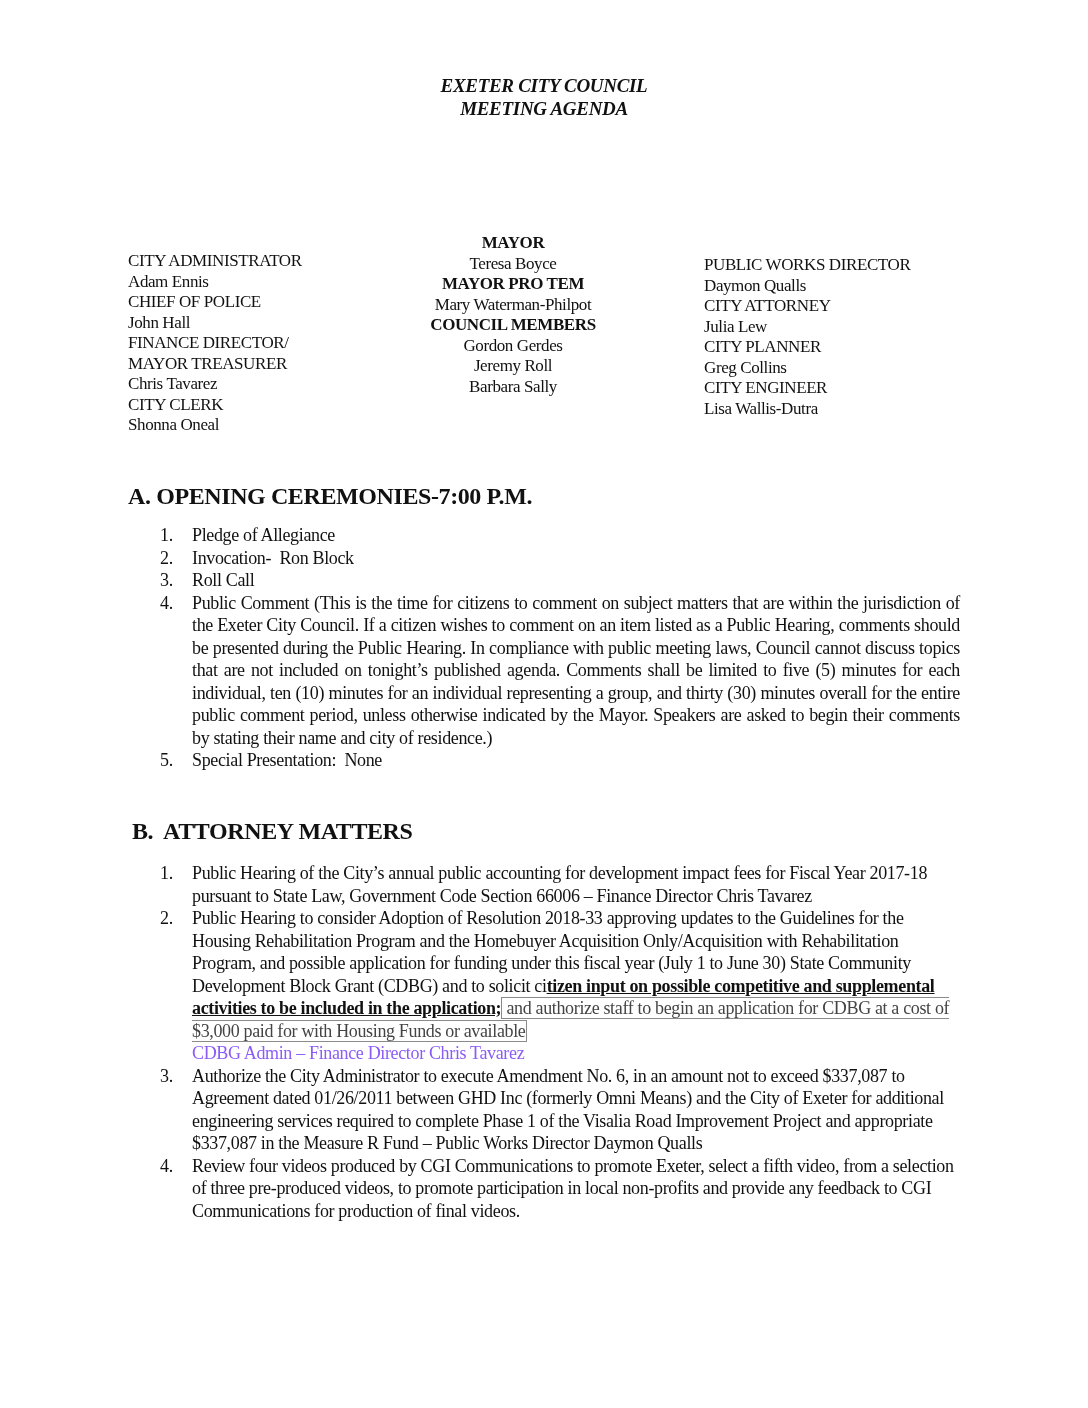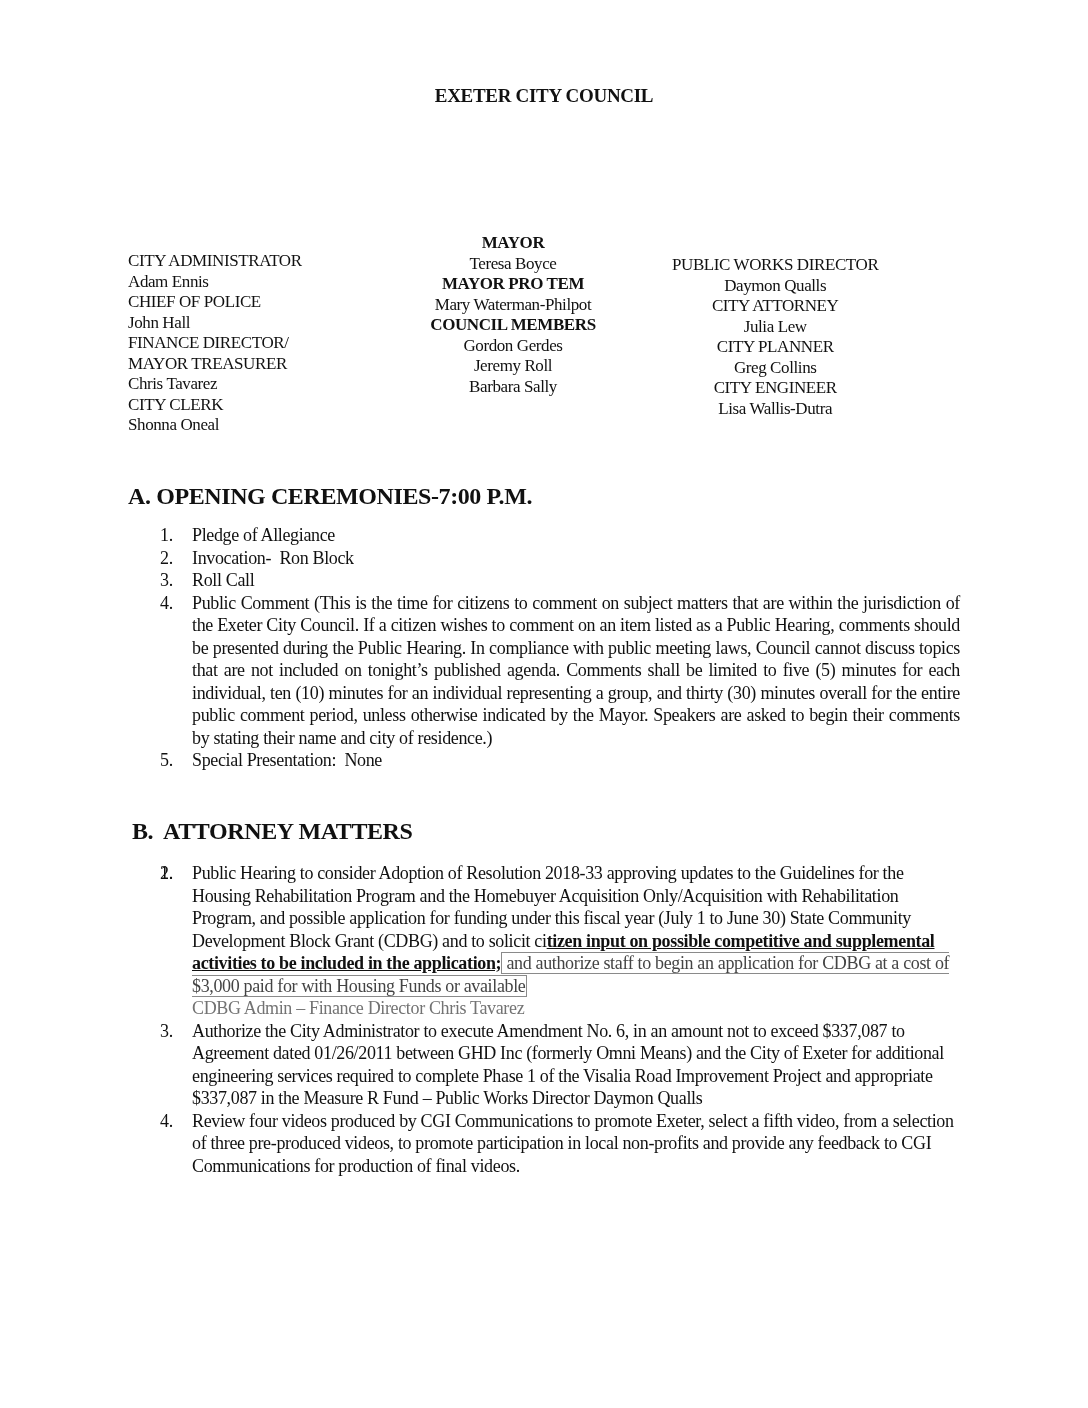--- a/index.html
+++ b/index.html
@@ -2,29 +2,29 @@
 <html><head>
 <meta charset="utf-8">
 <style>
   html, body { margin: 0; padding: 0; background: #ffffff; }
   body {
     width: 1088px; height: 1408px; position: relative; overflow: hidden;
     font-family: "Liberation Serif", "DejaVu Serif", serif;
     color: #111111;
   }
   .page { position: absolute; left: 0; top: 0; width: 1088px; height: 1408px; }
-  .title-block { position: absolute; left: 0; top: 84px; width: 1088px; text-align: center; }
+  .title-block { position: absolute; left: 0; top: 74px; width: 1088px; text-align: center; font-style: italic; }
   .title-line { font-weight: bold; font-size: 19px; line-height: 23px; letter-spacing: -0.3px; }
   .date-block { position: absolute; left: 0; top: 143px; width: 1088px; text-align: center; }
 
   .staff { position: absolute; top: 233px; left: 128px; width: 840px; height: 210px; }
   .col { position: absolute; top: 0; font-size: 17px; line-height: 20.5px; letter-spacing: -0.4px; }
   .col-left { left: 0; top: 18px; }
   .col-mid { left: 260px; width: 250px; text-align: center; }
-  .col-right { left: 544px; top: 22px; text-align: center; }
+  .col-right { left: 576px; top: 22px; }
   .bold { font-weight: bold; }
 
   .section-head { position: absolute; font-weight: bold; font-size: 24px; letter-spacing: -0.4px; }
   .sec-a { left: 128px; top: 483px; }
   .sec-b { left: 132px; top: 818px; }
 
   ol.items { position: absolute; margin: 0; padding: 0; list-style: none; font-size: 18px; line-height: 22.5px; letter-spacing: -0.35px; }
   ol.items li { position: relative; padding-left: 32px; }
   ol.items li .num { position: absolute; left: 0; top: 0; }
   .list-a { left: 160px; top: 524px; width: 800px; }
@@ -39,20 +39,21 @@
   }
   .anno-line { border-bottom: 1px solid #8a8a8a; }
 </style>
 </head>
 <body>
 
 <div class="page">
 
   <div class="title-block">
     <div class="title-line">EXETER CITY COUNCIL</div>
+    <div class="title-line">MEETING AGENDA</div>
   </div>
 
 
   <div class="staff">
     <div class="col col-left">
       <div>CITY ADMINISTRATOR</div>
       <div>Adam Ennis</div>
       <div>CHIEF OF POLICE</div>
       <div>John Hall</div>
       <div>FINANCE DIRECTOR/</div>
@@ -106,25 +107,26 @@
       <span class="num">5.</span>
       <span style="white-space:pre">Special Presentation:  None</span>
     </li>
   </ol>
 
   <div class="section-head sec-b" style="white-space:pre">B.  ATTORNEY MATTERS</div>
 
   <ol class="items list-b">
     <li>
       <span class="num">1.</span>
+      <span>Public Hearing of the City’s annual public accounting for development impact fees for Fiscal Year 2017-18 pursuant to State Law, Government Code Section 66006 – Finance Director Chris Tavarez</span>
     </li>
     <li>
       <span class="num">2.</span>
       <span>Public Hearing to consider Adoption of Resolution 2018-33 approving updates to the Guidelines for the Housing Rehabilitation Program and the Homebuyer Acquisition Only/Acquisition with Rehabilitation Program, and possible application for funding under this fiscal year (July 1 to June 30) State Community Development Block Grant (CDBG) and to solicit ci</span><span class="ins">tizen input on possible competitive and supplemental activities to be included in the application;</span><span class="anno anno-line"> and authorize staff to begin an application for CDBG at a cost of $3,000 paid for with Housing Funds or available</span><br>
-      <span class="anno-tail" style="color:#737373">CDBG Admin – Finance Director Chris Tavarez</span>
+      <span class="anno-tail" style="color:#8b5cf6">CDBG Admin – Finance Director Chris Tavarez</span>
     </li>
     <li>
       <span class="num">3.</span>
       <span>Authorize the City Administrator to execute Amendment No. 6, in an amount not to exceed $337,087 to Agreement dated 01/26/2011 between GHD Inc (formerly Omni Means) and the City of Exeter for additional engineering services required to complete Phase 1 of the Visalia Road Improvement Project and appropriate $337,087 in the Measure R Fund – Public Works Director Daymon Qualls</span>
     </li>
     <li>
       <span class="num">4.</span>
       <span>Review four videos produced by CGI Communications to promote Exeter, select a fifth video, from a selection of three pre-produced videos, to promote participation in local non-profits and provide any feedback to CGI Communications for production of final videos.</span>
     </li>
   </ol>

